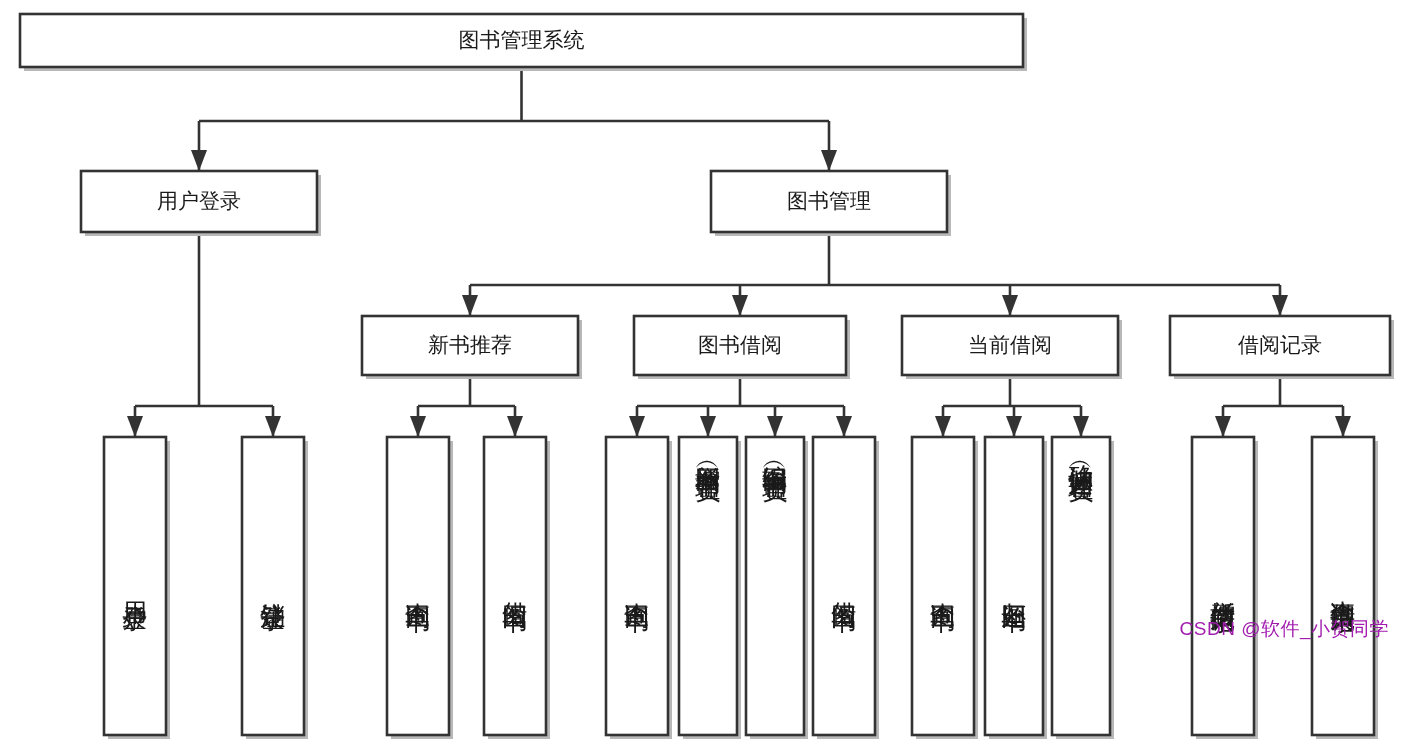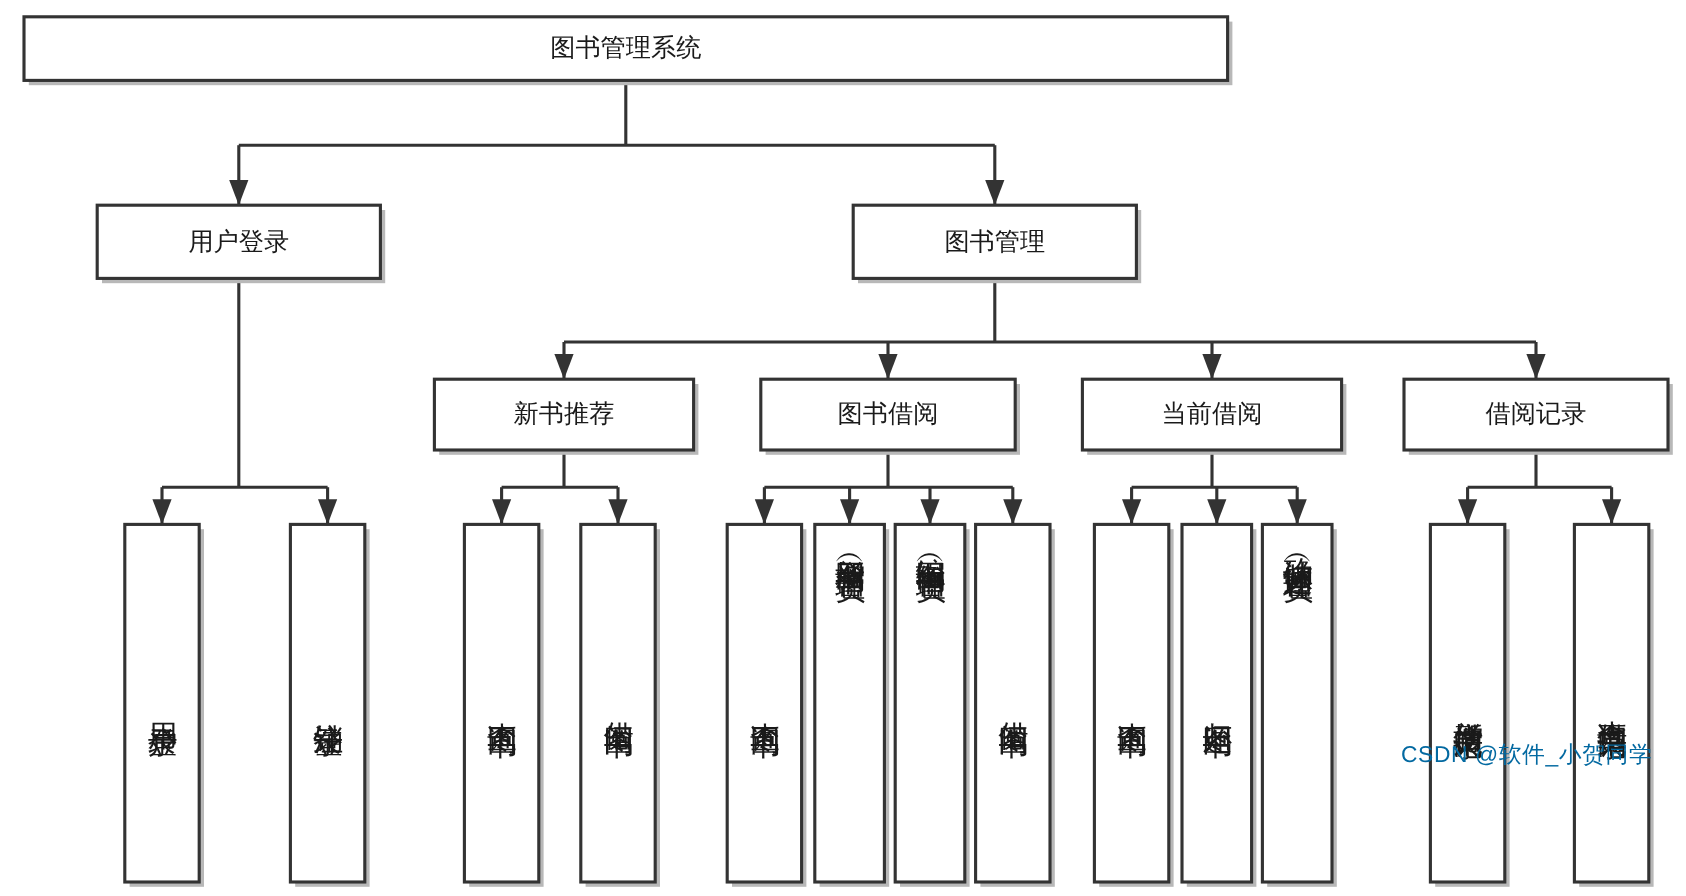--- a/index.html
+++ b/index.html
@@ -64,25 +64,25 @@
     text-orientation: upright;
     font-family: "Liberation Sans", "DejaVu Sans", sans-serif;
     font-size: 25px;
     line-height: 1.05;
     letter-spacing: 2px;
     color: #1a1a1a;
     white-space: nowrap;
   }
   .watermark {
     position: absolute;
-    right: 28px;
+    right: 16px;
     bottom: 6px;
     font-family: "Liberation Sans", "DejaVu Sans", sans-serif;
     font-size: 19px;
-    color: #0369a1;
+    color: #a21caf;
     letter-spacing: 0.5px;
     white-space: nowrap;
   }
 </style>
 </head>
 <body>
 
 <div id="diagram-root">
 
   <svg class="tree-canvas" viewBox="0 0 1405 747">

